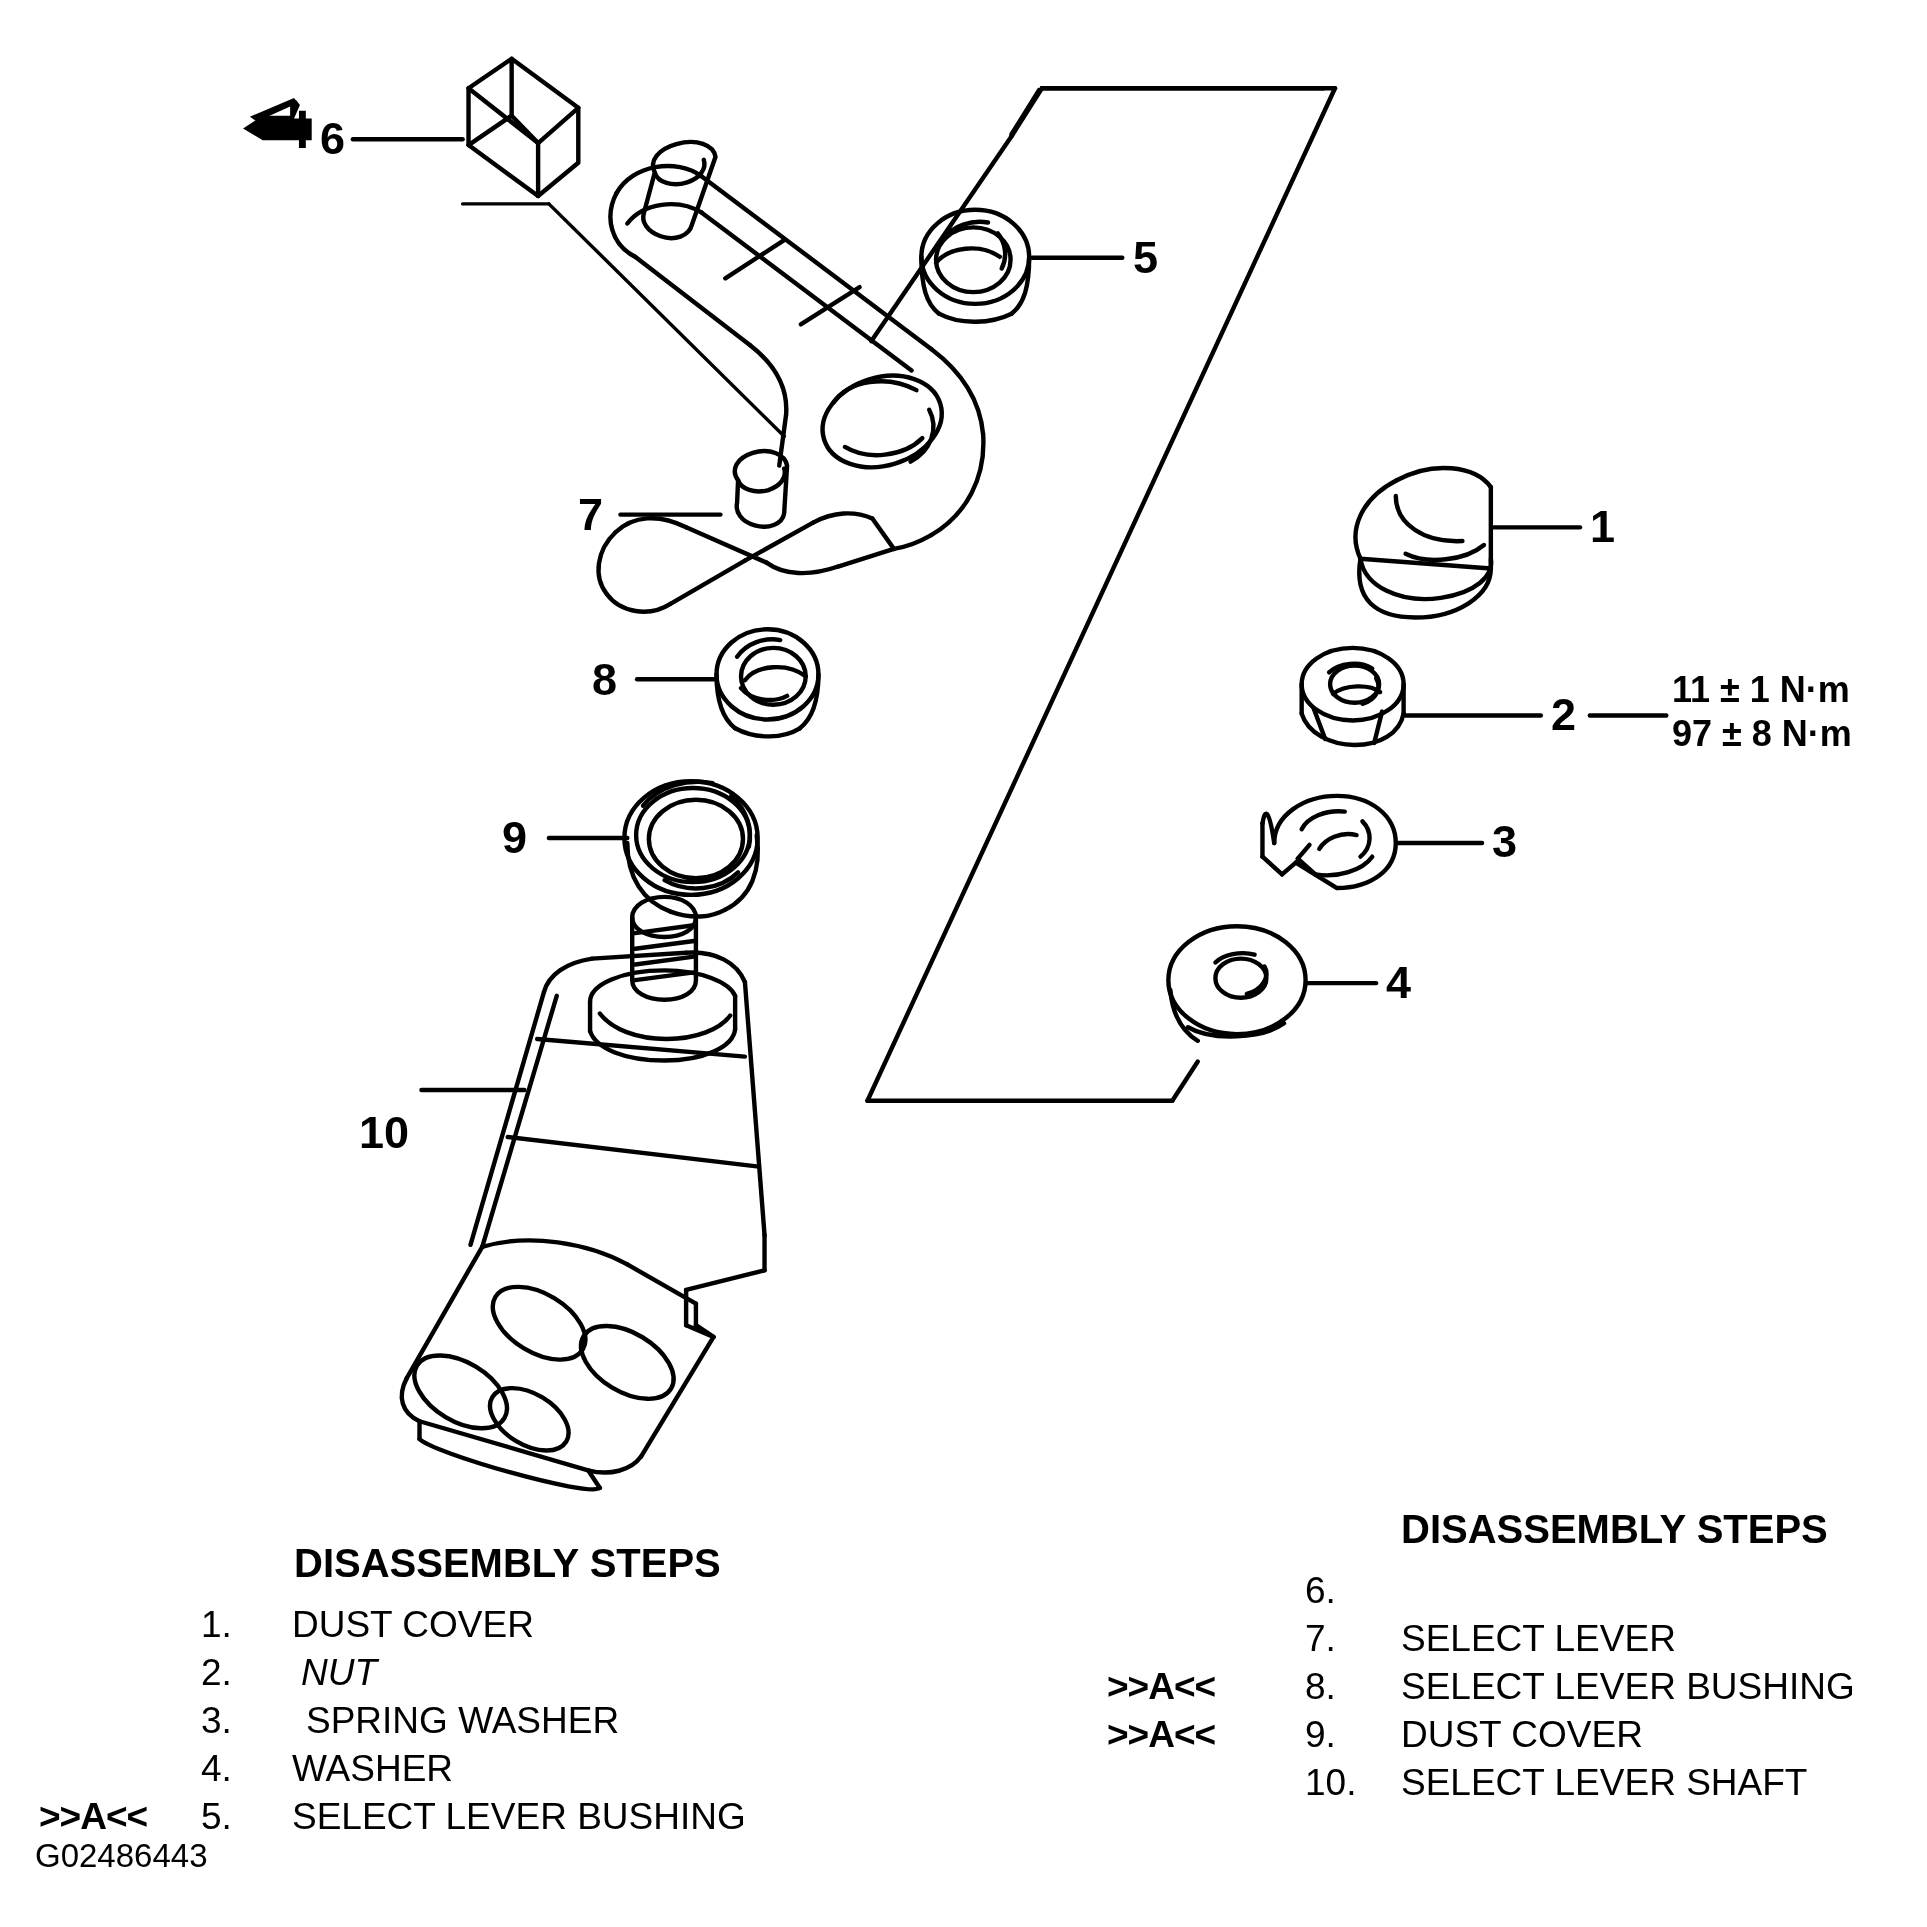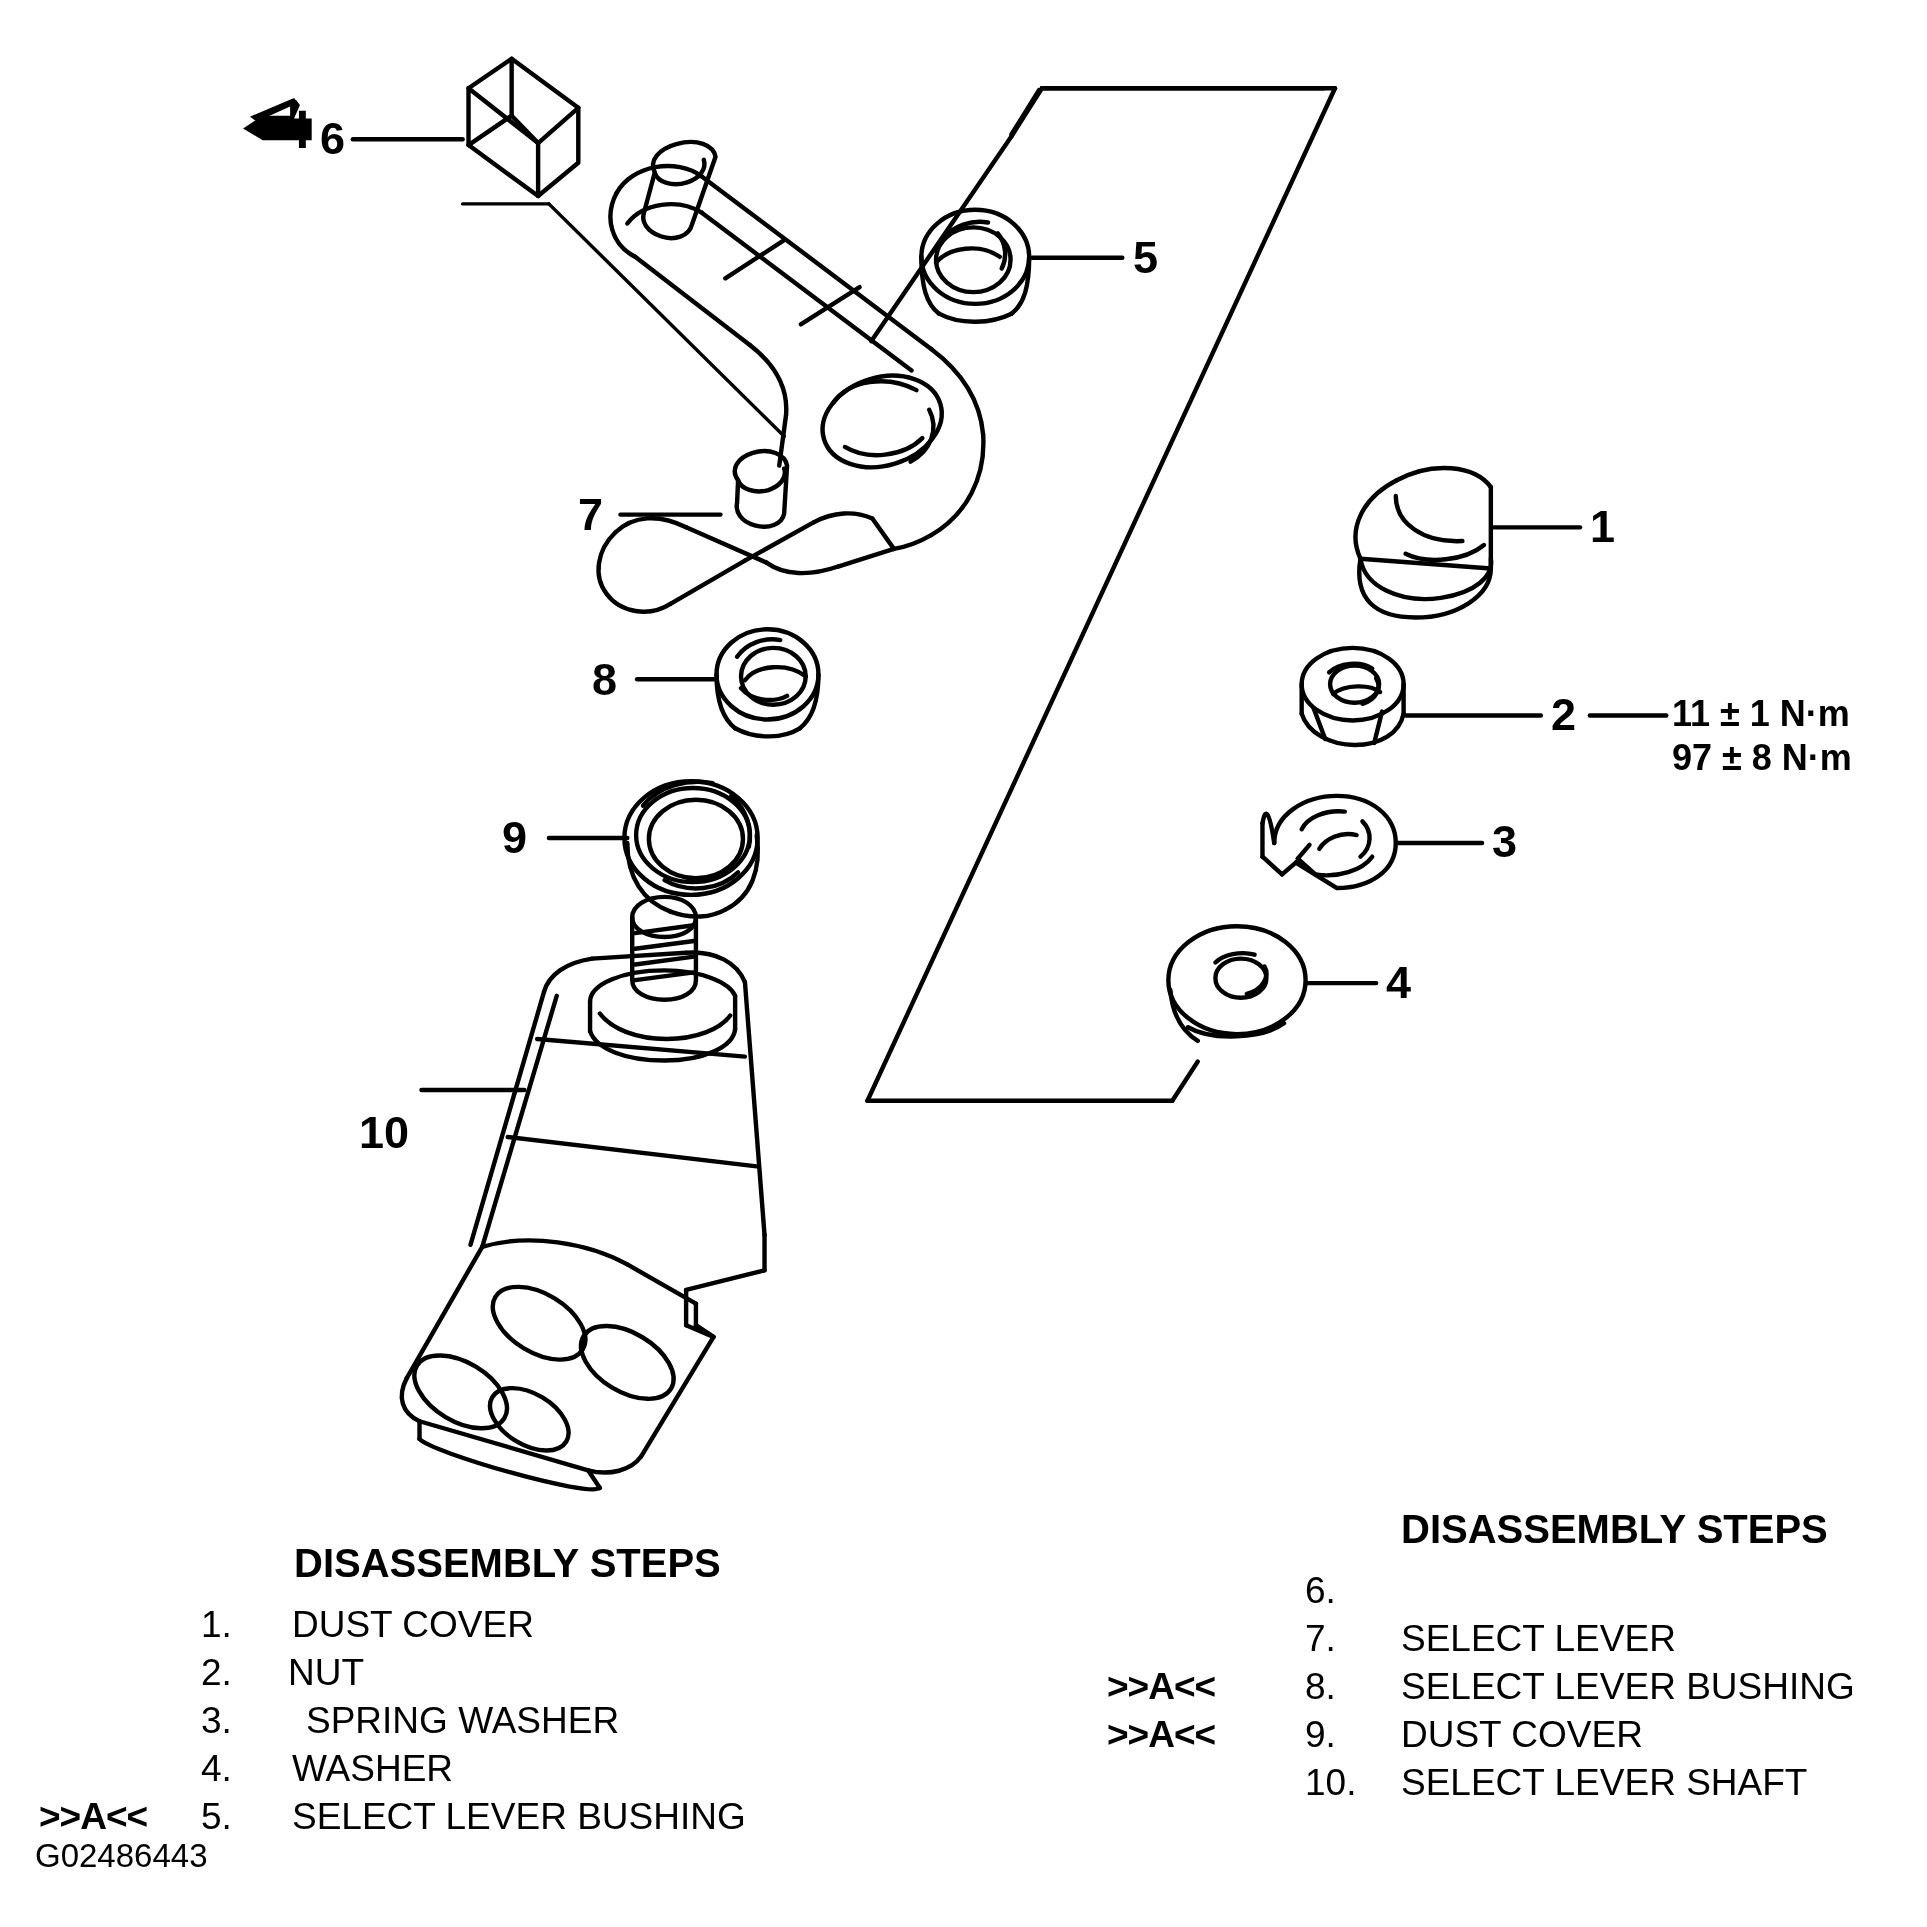--- a/index.html
+++ b/index.html
@@ -330,41 +330,41 @@
   <div class="callout-num" style="left:359px; top:1066px;margin-top:44px;">10</div>
 
   <div class="callout-num" style="left:1590px; top:504px;">1</div>
 
   <div class="callout-num" style="left:1551px; top:692px;">2</div>
 
   <div class="callout-num" style="left:1492px; top:819px;">3</div>
 
   <div class="callout-num" style="left:1386px; top:960px;">4</div>
 
-  <div class="torque-block" style="left:1672px; top:692px;">
+  <div class="torque-block" style="left:1672px; top:668px;">
     <div>11 ± 1 N·m</div>
     <div>97 ± 8 N·m</div>
   </div>
 
   <div class="steps-col" style="left:0px; top:1543px; width:882px;">
 
     <div class="steps-title" style="margin-left:294px;">DISASSEMBLY STEPS</div>
 
     <div style="height:19.6px;"></div>
 
     <div class="steps-row">
       <span class="step-marker" style="left:39px;"></span>
       <span class="step-num" style="left:201px;">1.</span>
       <span class="step-label" style="left:292px;">DUST COVER</span>
     </div>
 
     <div class="steps-row">
       <span class="step-marker" style="left:39px;"></span>
       <span class="step-num" style="left:201px;">2.</span>
-      <span class="step-label" style="left:288px;">NUT</span>
+      <span class="step-label" style="left:301px;font-style:italic;">NUT</span>
     </div>
 
     <div class="steps-row">
       <span class="step-marker" style="left:39px;"></span>
       <span class="step-num" style="left:201px;">3.</span>
       <span class="step-label" style="left:306px;">SPRING WASHER</span>
     </div>
 
     <div class="steps-row">
       <span class="step-marker" style="left:39px;"></span>

